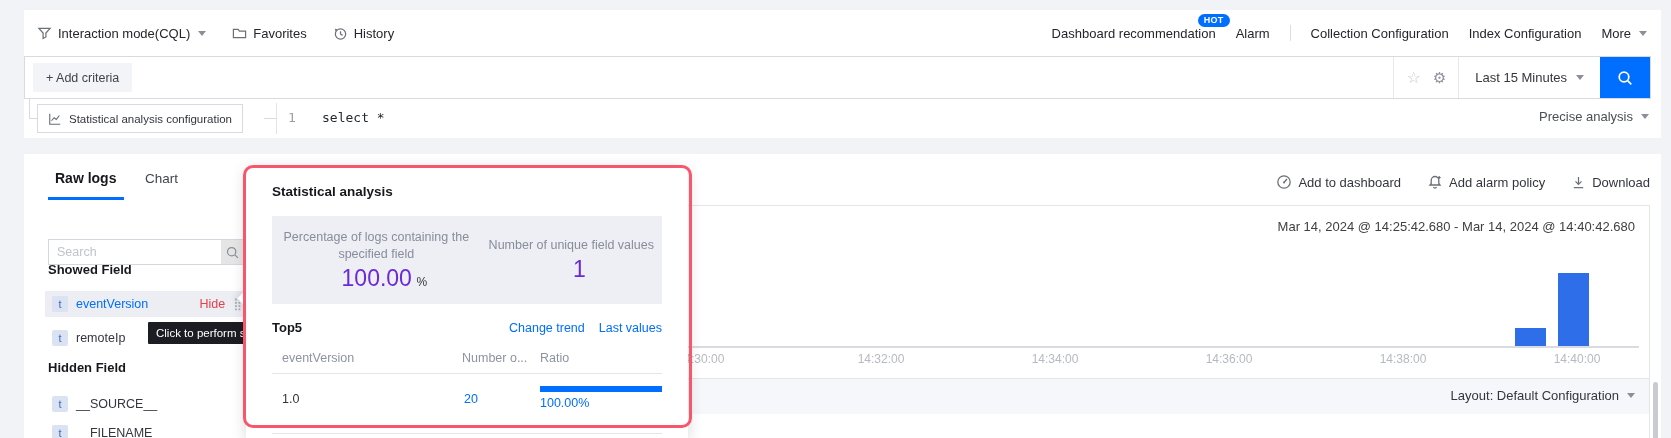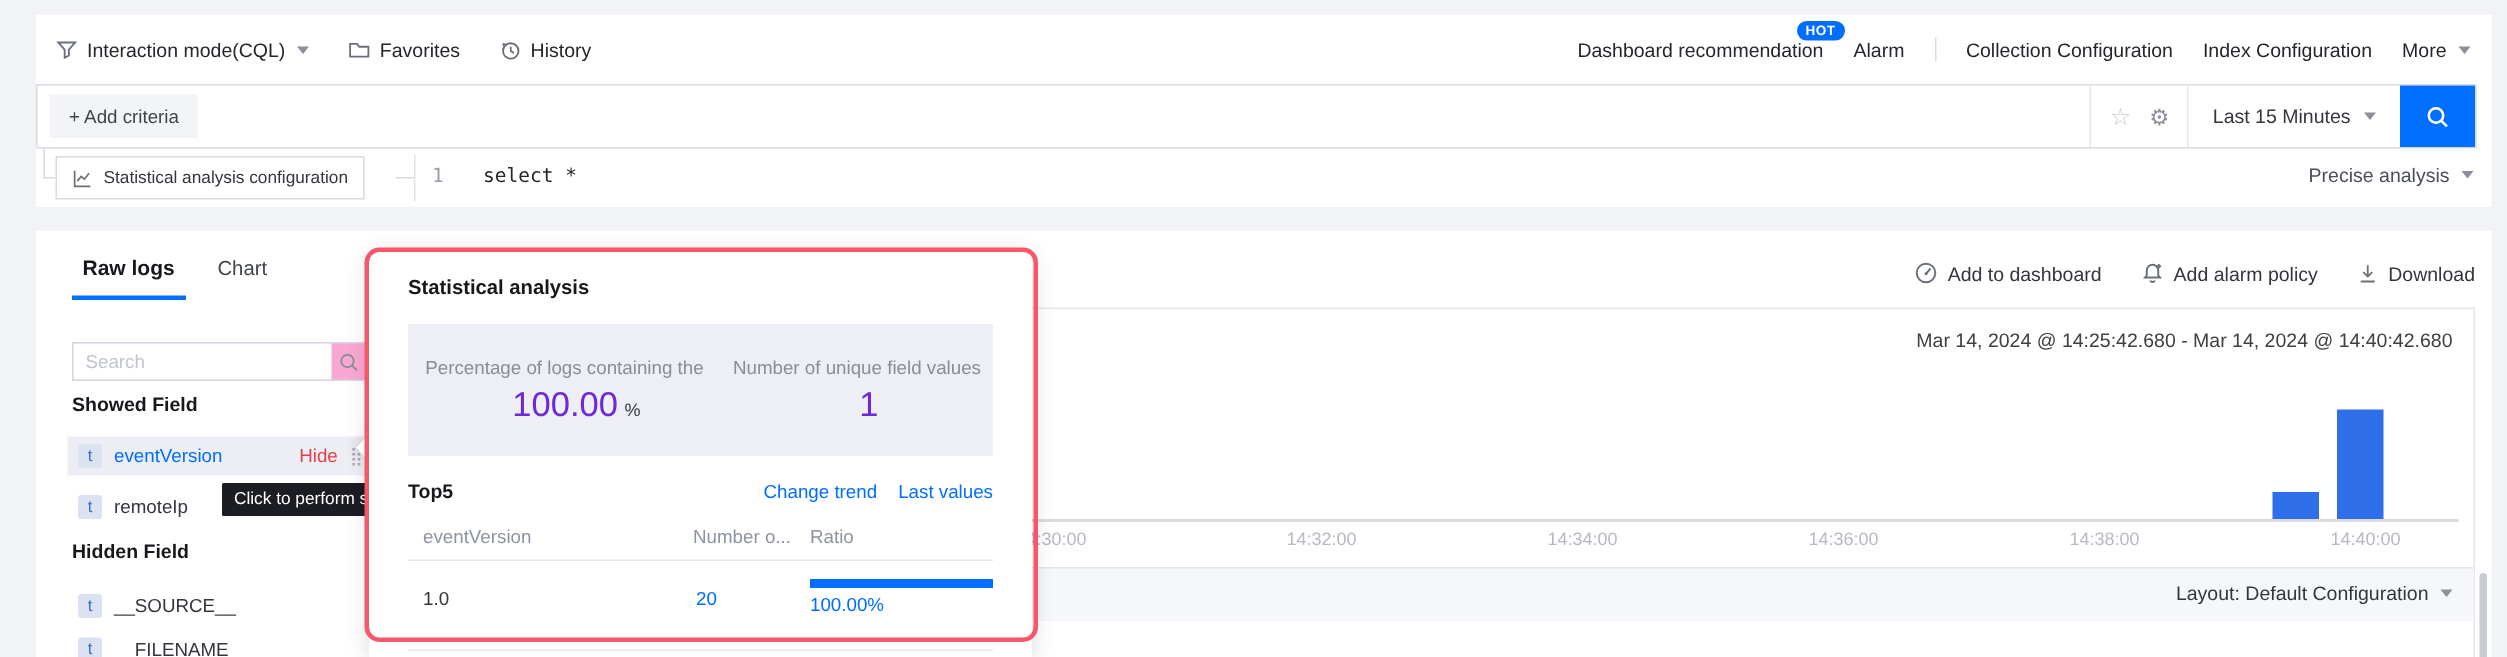--- a/index.html
+++ b/index.html
@@ -39,21 +39,21 @@
   .precise { position:absolute; right:12px; top:10px; display:flex; gap:6px; align-items:center; font-size:13px; color:#4a4e57; cursor:pointer; }
 
   
   .tab-rawlogs { position:absolute; left:31px; top:16px; font-size:14px; font-weight:bold; color:#17181c; cursor:pointer; }
   .tab-underline { position:absolute; left:24px; top:43px; width:76px; height:3px; background:#006eff; }
   .tab-chart { position:absolute; left:121px; top:17px; font-size:13.5px; color:#41454d; cursor:pointer; }
   .actions { position:absolute; right:11px; top:20px; display:flex; gap:26px; align-items:center; }
   .action { display:flex; gap:6px; align-items:center; font-size:13px; color:#33363c; cursor:pointer; white-space:nowrap; }
 
   
-  .fld-search { position:absolute; left:24px; top:74px; width:200px; height:26px; border:1px solid #d4d7dd; background:#f9a8d4; }
+  .fld-search { position:absolute; left:24px; top:85px; width:200px; height:26px; border:1px solid #d4d7dd; background:#e5e5e5; }
   .fld-search input { position:absolute; left:0; top:0; width:172px; height:24px; border:none; outline:none; padding:0 8px; font-size:12.5px; font-family:inherit; color:#33363c; }
   .fld-search input::placeholder { color:#c0c4cc; }
   .fld-search svg { position:absolute; right:7px; top:5px; }
   .sec-title { position:absolute; left:24px; font-size:13px; font-weight:bold; color:#17181c; }
   .frow { position:absolute; left:21px; width:203px; height:26px; display:flex; align-items:center; cursor:pointer; }
   .frow.sel { background:#eceef3; }
   .tbadge { width:16px; height:16px; background:#dbe2f1; color:#3d6cc4; font-size:11px; line-height:16px; text-align:center; border-radius:2px; margin-left:7px; flex:0 0 auto; }
   .fname { margin-left:8px; font-size:12.5px; color:#33363c; }
   .fname.blue { color:#006eff; }
   .hide-link { margin-left:auto; color:#e5404d; font-size:12.5px; }
@@ -271,20 +271,21 @@
 
   <div class="vscroll"></div>
 
   <div class="popup">
     <div class="popup-arrow"></div>
     <div class="p-title">Statistical analysis</div>
     <div class="p-panel">
       <div class="p-col p-col1">
         <div class="p-label">
           <div>Percentage of logs containing the</div>
+          <div>specified field</div>
         </div>
         <div class="p-valrow">
           <span class="p-value">100.00</span>
           <span class="p-unit">%</span>
         </div>
       </div>
       <div class="p-col p-col2">
         <div class="p-label">Number of unique field values</div>
         <div class="p-valrow">
           <span class="p-value">1</span>

